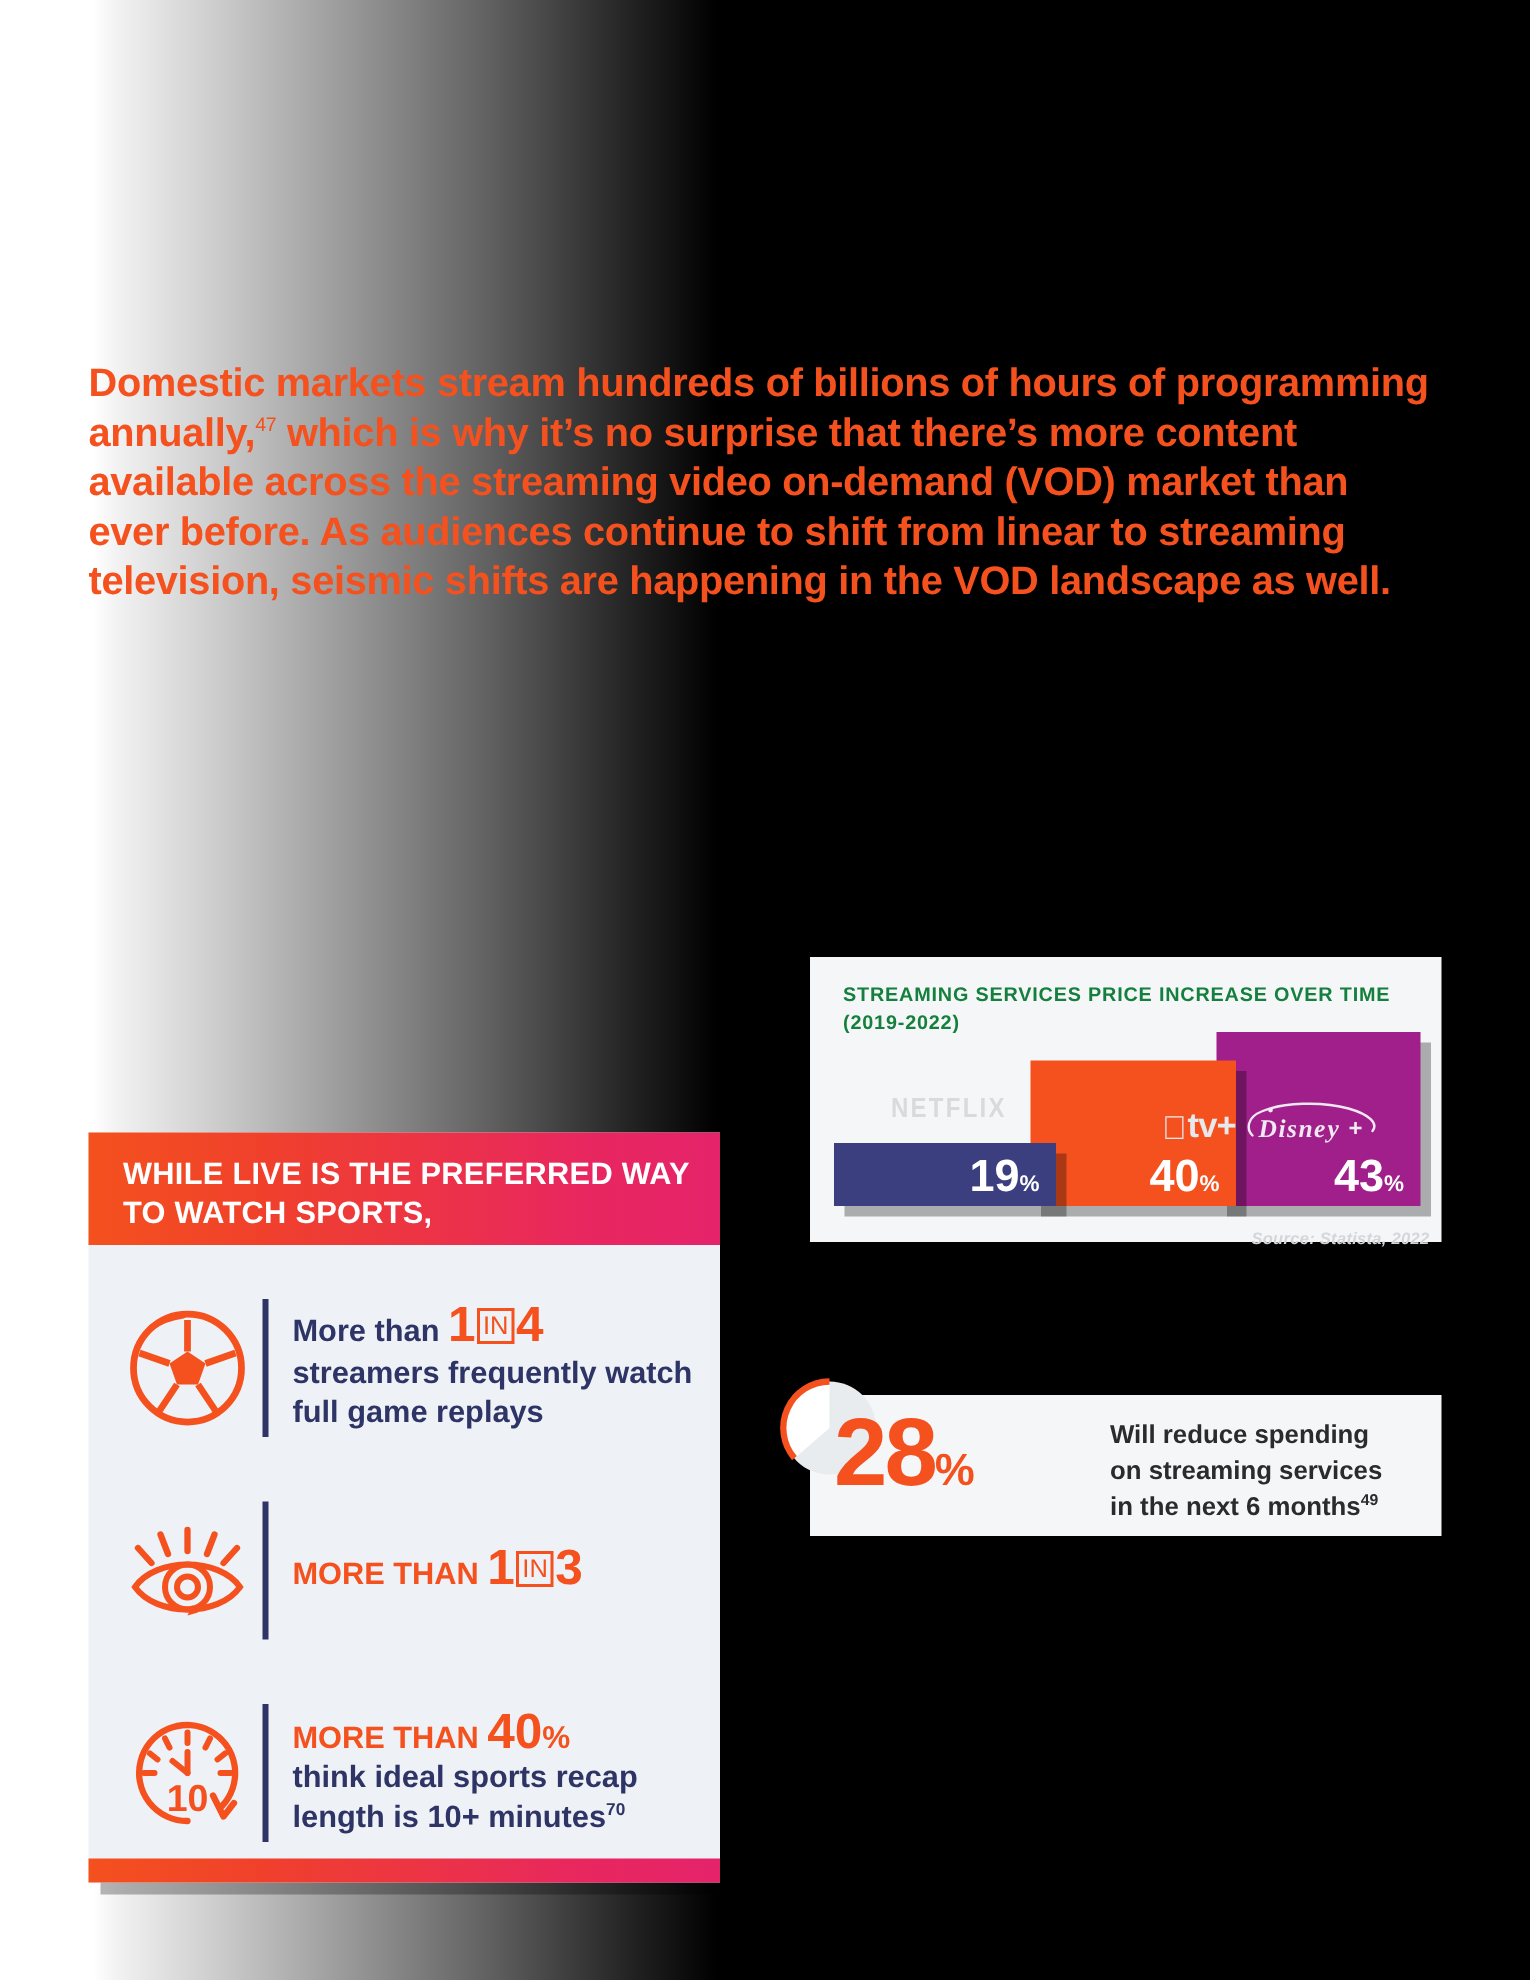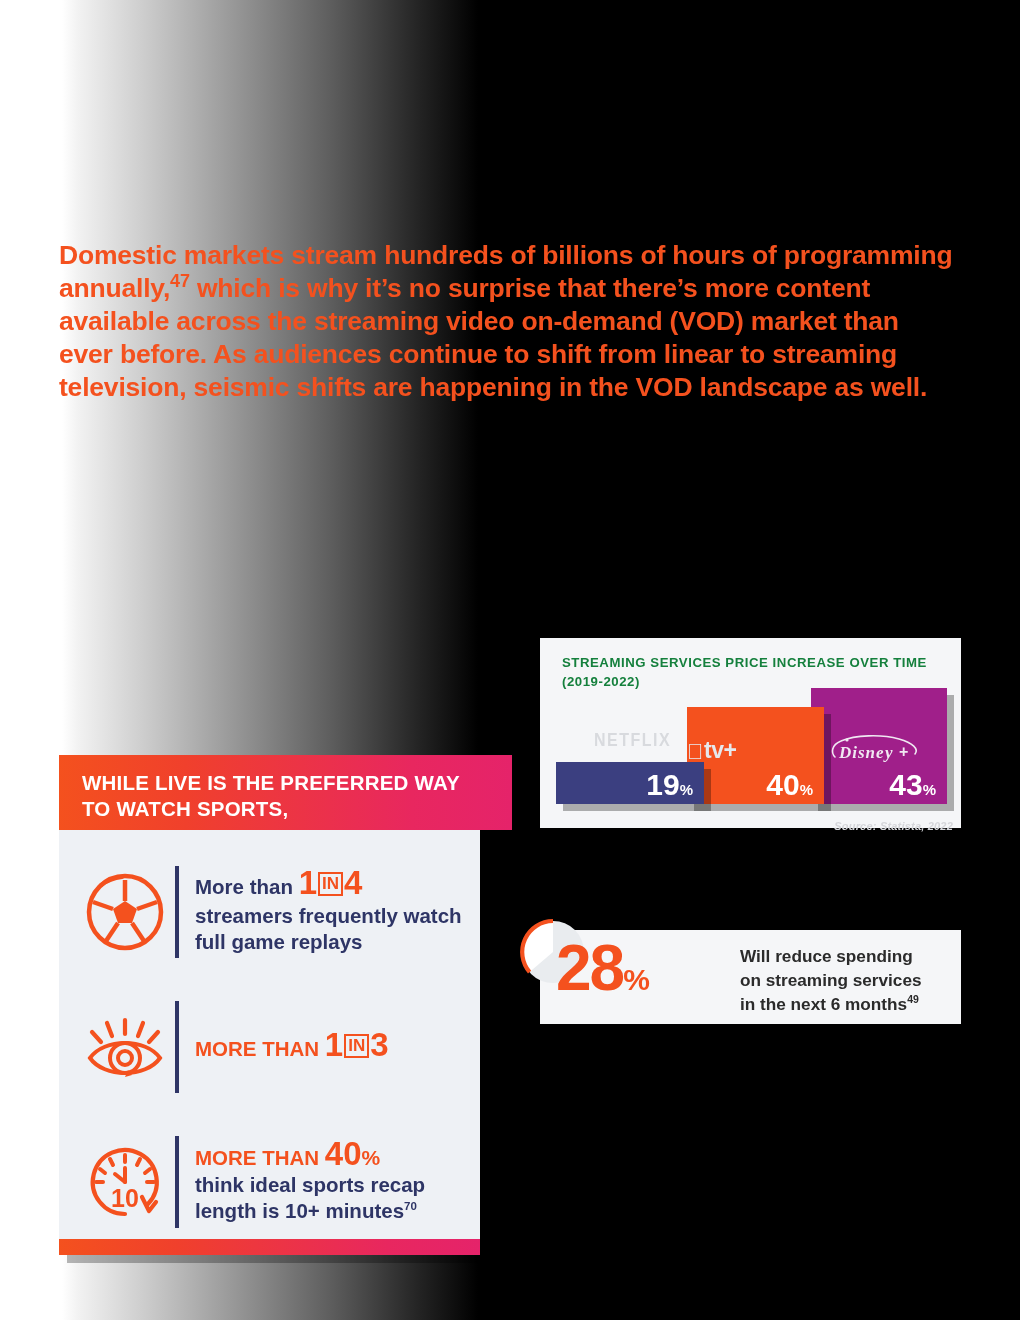--- a/index.html
+++ b/index.html
@@ -40,22 +40,22 @@
     left: 59px;
     top: 212px;
     width: 900px;
     color: #f4511e;
     font-size: 26.5px;
     font-weight: bold;
     line-height: 33px;
     letter-spacing: -0.2px;
   }
   #headline sup {
-    font-size: 18px;
-    font-weight: bold;
+    font-size: 13px;
+    font-weight: normal;
     vertical-align: super;
     line-height: 0;
     text-align: right;
   }
 
   
   #price-card {
     position: absolute;
     left: 540px;
     top: 638px;
@@ -76,21 +76,21 @@
     text-transform: uppercase;
   }
   .bar-group {
     position: absolute;
     box-shadow: 7px 7px 0 rgba(0,0,0,0.30);
   }
   .bar-logo {
     position: absolute;
     left: 0;
     width: 100%;
-    text-align: left;
+    text-align: right;
     color: #e2e4e8;
     font-size: 17px;
     font-weight: bold;
     letter-spacing: 1px;
   }
   .bar-value {
     position: absolute;
     right: 11px;
     bottom: 4px;
     color: #ffffff;
@@ -226,21 +226,20 @@
     height: 500px;
     background: #eef1f5;
     box-shadow: 8px 8px 0 rgba(0,0,0,0.28);
   }
   #sports-header {
     position: absolute;
     left: 0; top: 0;
     width: 421px;
     height: 75px;
     background: linear-gradient(to right, #f4511e 0%, #f0402c 28%, #e8275f 78%, #e5236a 100%);
-    padding-left: 32px;
   }
   #sports-header-title {
     position: absolute;
     left: 23px;
     top: 15px;
     width: 380px;
     color: #ffffff;
     font-size: 20.5px;
     font-weight: bold;
     line-height: 26px;
@@ -293,21 +292,21 @@
   .stat-text .lead-orange { color: #f4511e; text-transform: uppercase; }
   .stat-text .big {
     color: #f4511e;
     font-size: 33px;
     font-weight: bold;
     line-height: 0.9;
   }
   .stat-text .in-box {
     color: #f4511e;
     font-size: 17px;
-    font-weight: bold;
+    font-weight: normal;
     border: 2.2px solid #f4511e;
     padding: 0px 2px 1px 2px;
     margin: 0 1px;
     position: relative;
     top: -5px;
     letter-spacing: 0px;
   }
   .stat-text .pct-small {
     color: #f4511e;
     font-size: 21px;

